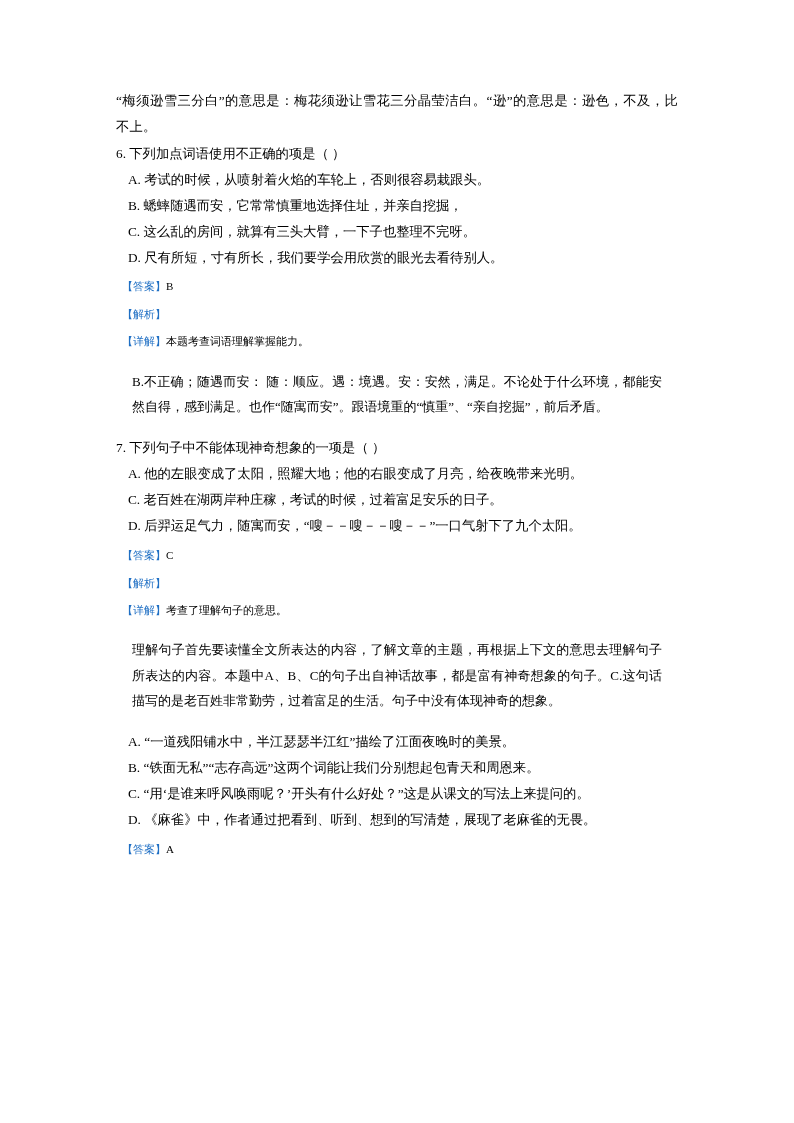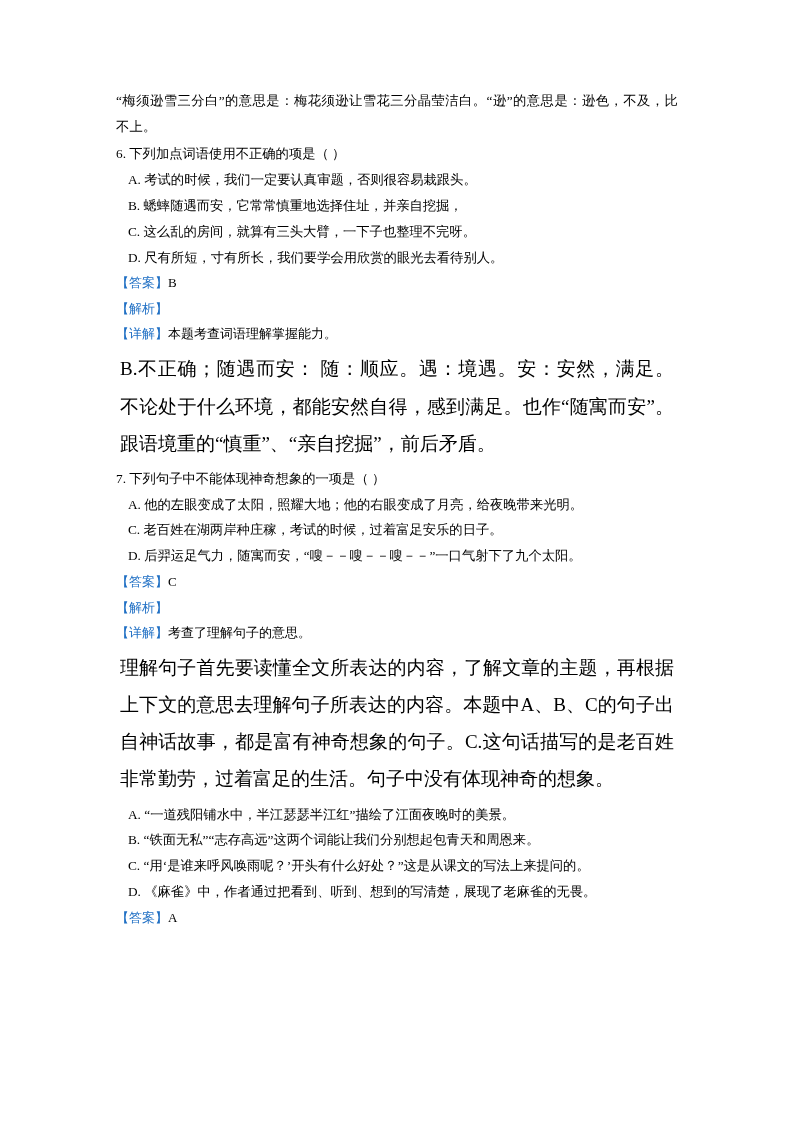--- a/index.html
+++ b/index.html
@@ -36,52 +36,52 @@
     font-size: 13.3px;
     line-height: 1.95;
     margin: 0;
     padding-left: 12px;
     text-align: justify;
   }
   .opt .lbl {
     font-family: "Liberation Serif", serif;
   }
   .ans {
-    font-size: 13px;
+    font-size: 11px;
     line-height: 1.95;
-    margin: 0;
+    margin: 6px;
   }
   .tag {
     color: #1f6fc4;
   }
   .ans-val {
     color: #000000;
   }
   .para {
-    font-size: 19px;
+    font-size: 13px;
     line-height: 1.95;
-    margin: 4px;
+    margin: 16px;
     text-align: justify;
   }
 </style>
 </head>
 <body>
 
 <div class="page">
 
   <div class="block">“梅须逊雪三分白”的意思是：梅花须逊让雪花三分晶莹洁白。“逊”的意思是：逊色，不及，比不上。</div>
 
   <div>
     <div class="q-line">
       <span>6.</span>
       <span>下列加点词语使用不正确的项是（      ）</span>
     </div>
     <div class="opt">
       <span class="lbl">A.</span>
-      <span>考试的时候，我们一定要认真审题，否则很容易栽跟头。</span>
+      <span>考试的时候，从喷射着火焰的车轮上，否则很容易栽跟头。</span>
     </div>
     <div class="opt">
       <span class="lbl">B.</span>
       <span>蟋蟀随遇而安，它常常慎重地选择住址，并亲自挖掘，</span>
     </div>
     <div class="opt">
       <span class="lbl">C.</span>
       <span>这么乱的房间，就算有三头大臂，一下子也整理不完呀。</span>
     </div>
     <div class="opt">

